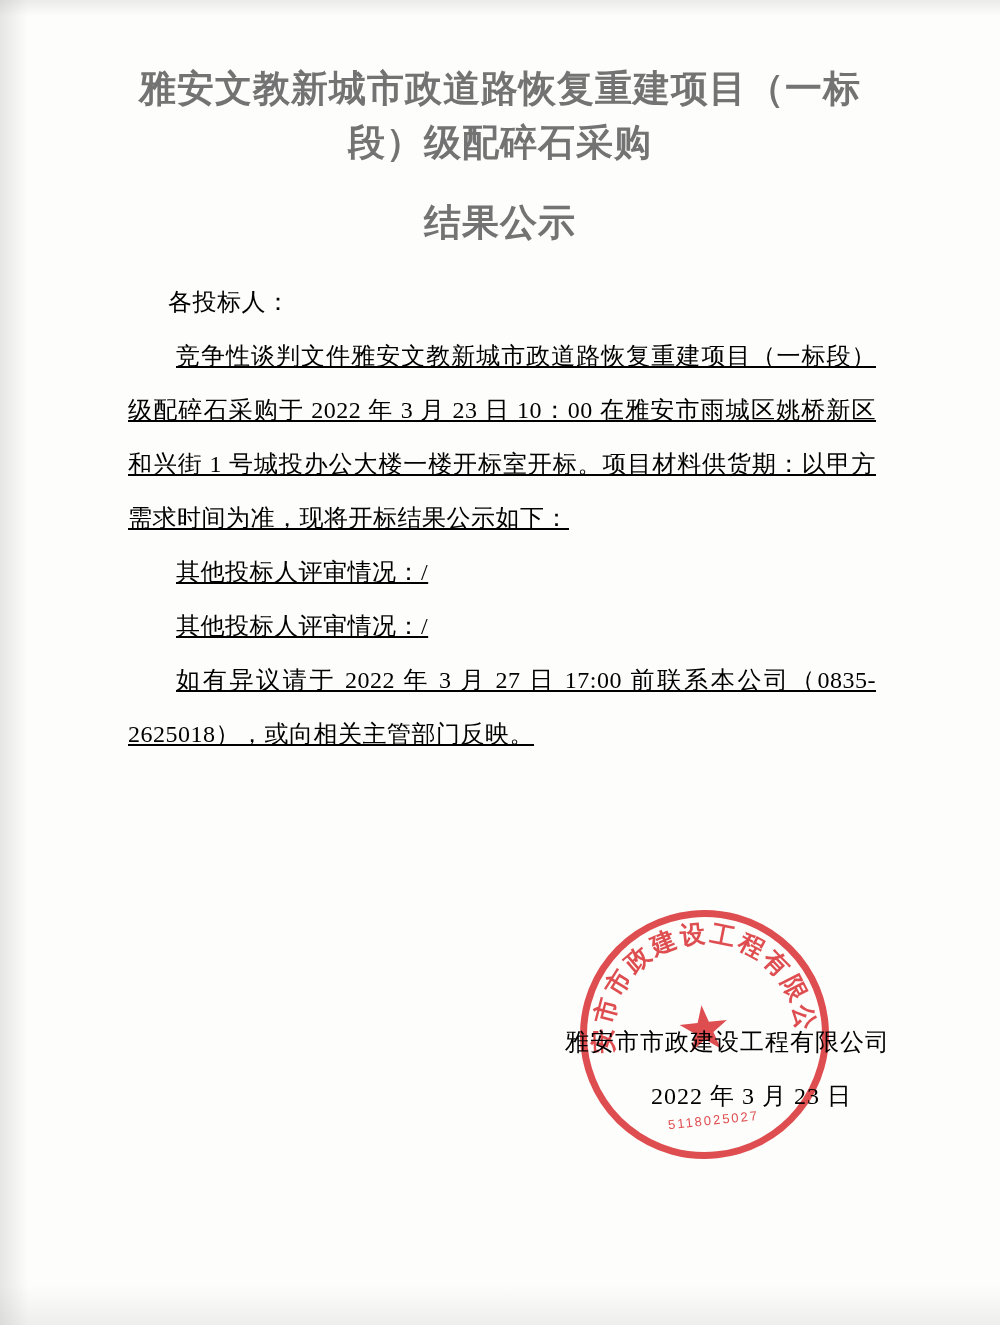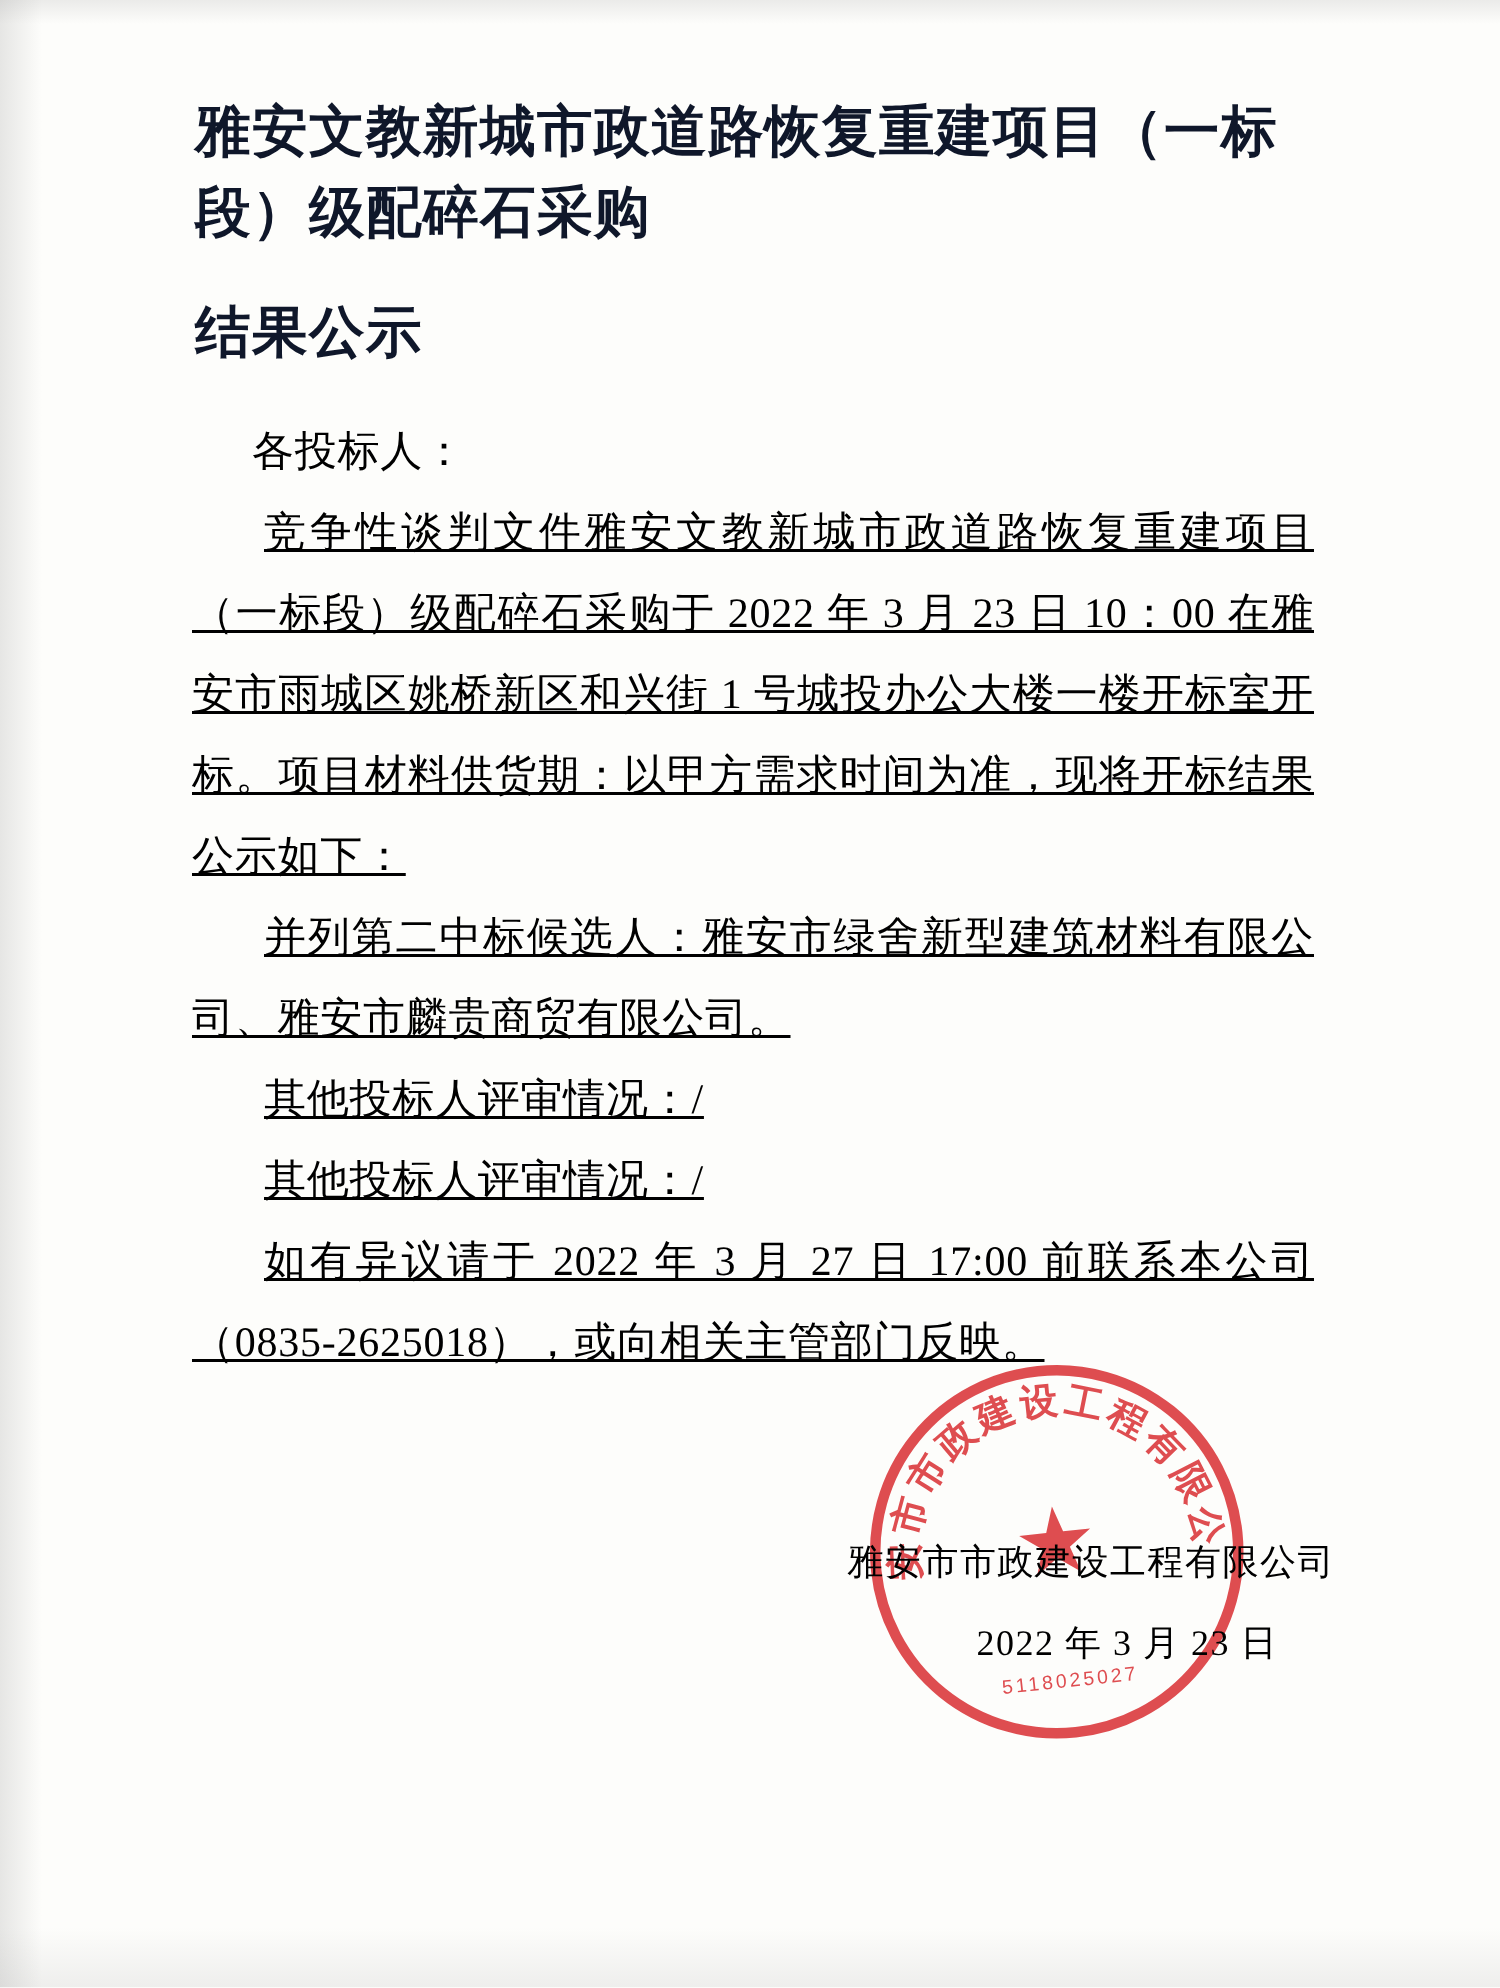--- a/index.html
+++ b/index.html
@@ -19,37 +19,38 @@
     position: relative;
     width: 1000px;
     height: 1325px;
     background: #fdfdfb;
   }
   .doc-title {
     position: absolute;
     top: 62px;
     left: 130px;
     width: 740px;
+    text-align: center;
     font-family: "Liberation Serif", serif;
     font-weight: bold;
     font-size: 37px;
     line-height: 54px;
     letter-spacing: 1px;
-    color: #0f172a;
+    color: #737373;
   }
   .doc-title .line3 {
     display: block;
     margin-top: 26px;
   }
   .body-text {
     position: absolute;
     top: 275px;
     left: 128px;
     width: 748px;
-    font-size: 28px;
+    font-size: 24px;
     line-height: 54px;
     letter-spacing: 0.5px;
     color: #000;
   }
   .para {
     margin: 0 0 0 0;
     text-align: justify;
     text-justify: inter-ideograph;
   }
   .indent {
@@ -159,21 +160,20 @@
 
   <div class="doc-title">
     <span>雅安文教新城市政道路恢复重建项目（一标</span>
     <span>段）级配碎石采购</span>
     <span class="line3">结果公示</span>
   </div>
 
   <div class="body-text">
     <p class="para indent-sm">各投标人：</p>
     <p class="para indent">竞争性谈判文件雅安文教新城市政道路恢复重建项目（一标段）级配碎石采购于 2022 年 3 月 23 日 10：00 在雅安市雨城区姚桥新区和兴街 1 号城投办公大楼一楼开标室开标。项目材料供货期：以甲方需求时间为准，现将开标结果公示如下：</p>
-    <p class="para indent">并列第二中标候选人：雅安市绿舍新型建筑材料有限公司、雅安市麟贵商贸有限公司。</p>
     <p class="para indent">其他投标人评审情况：/</p>
     <p class="para indent">其他投标人评审情况：/</p>
     <p class="para indent">如有异议请于 2022 年 3 月 27 日 17:00 前联系本公司（0835-2625018），或向相关主管部门反映。</p>
   </div>
 
   <div class="seal">
     <div class="seal-inner">
       <svg class="seal-arc" viewBox="0 0 235 235">
         <defs>
           <path id="arcpath" d="M 25,128 A 93,93 0 1 1 210,128" fill="none"></path>

